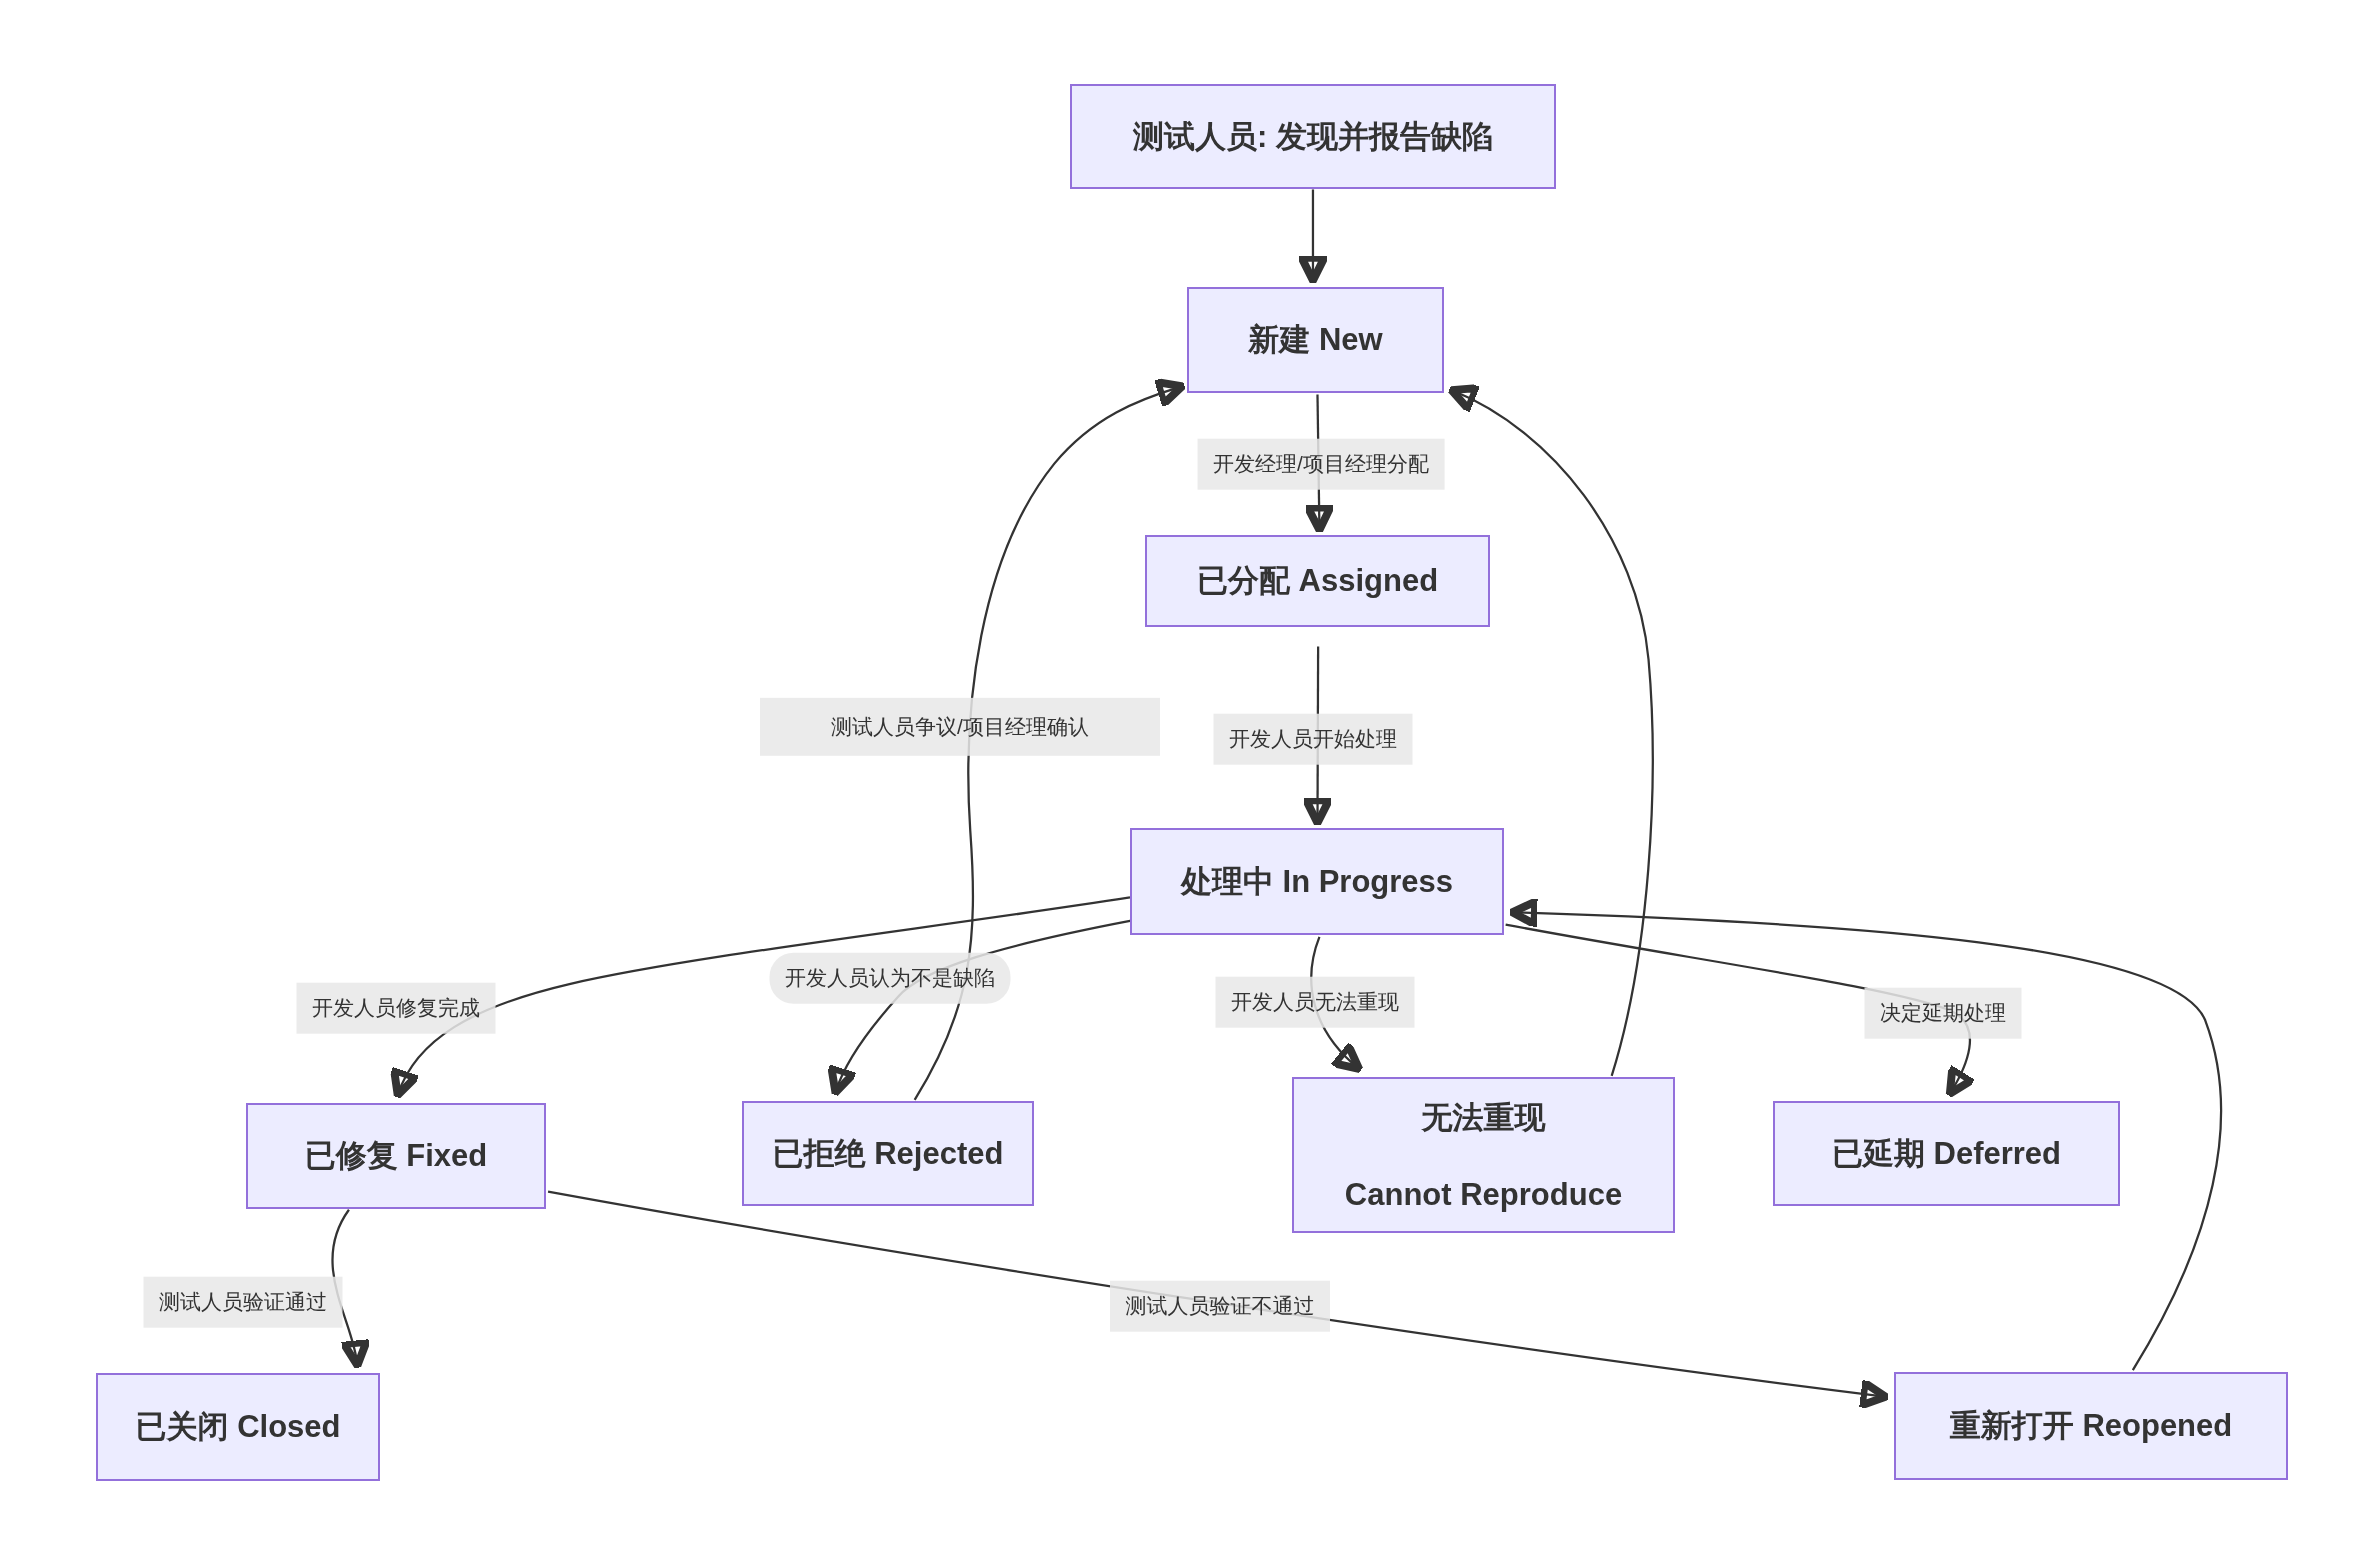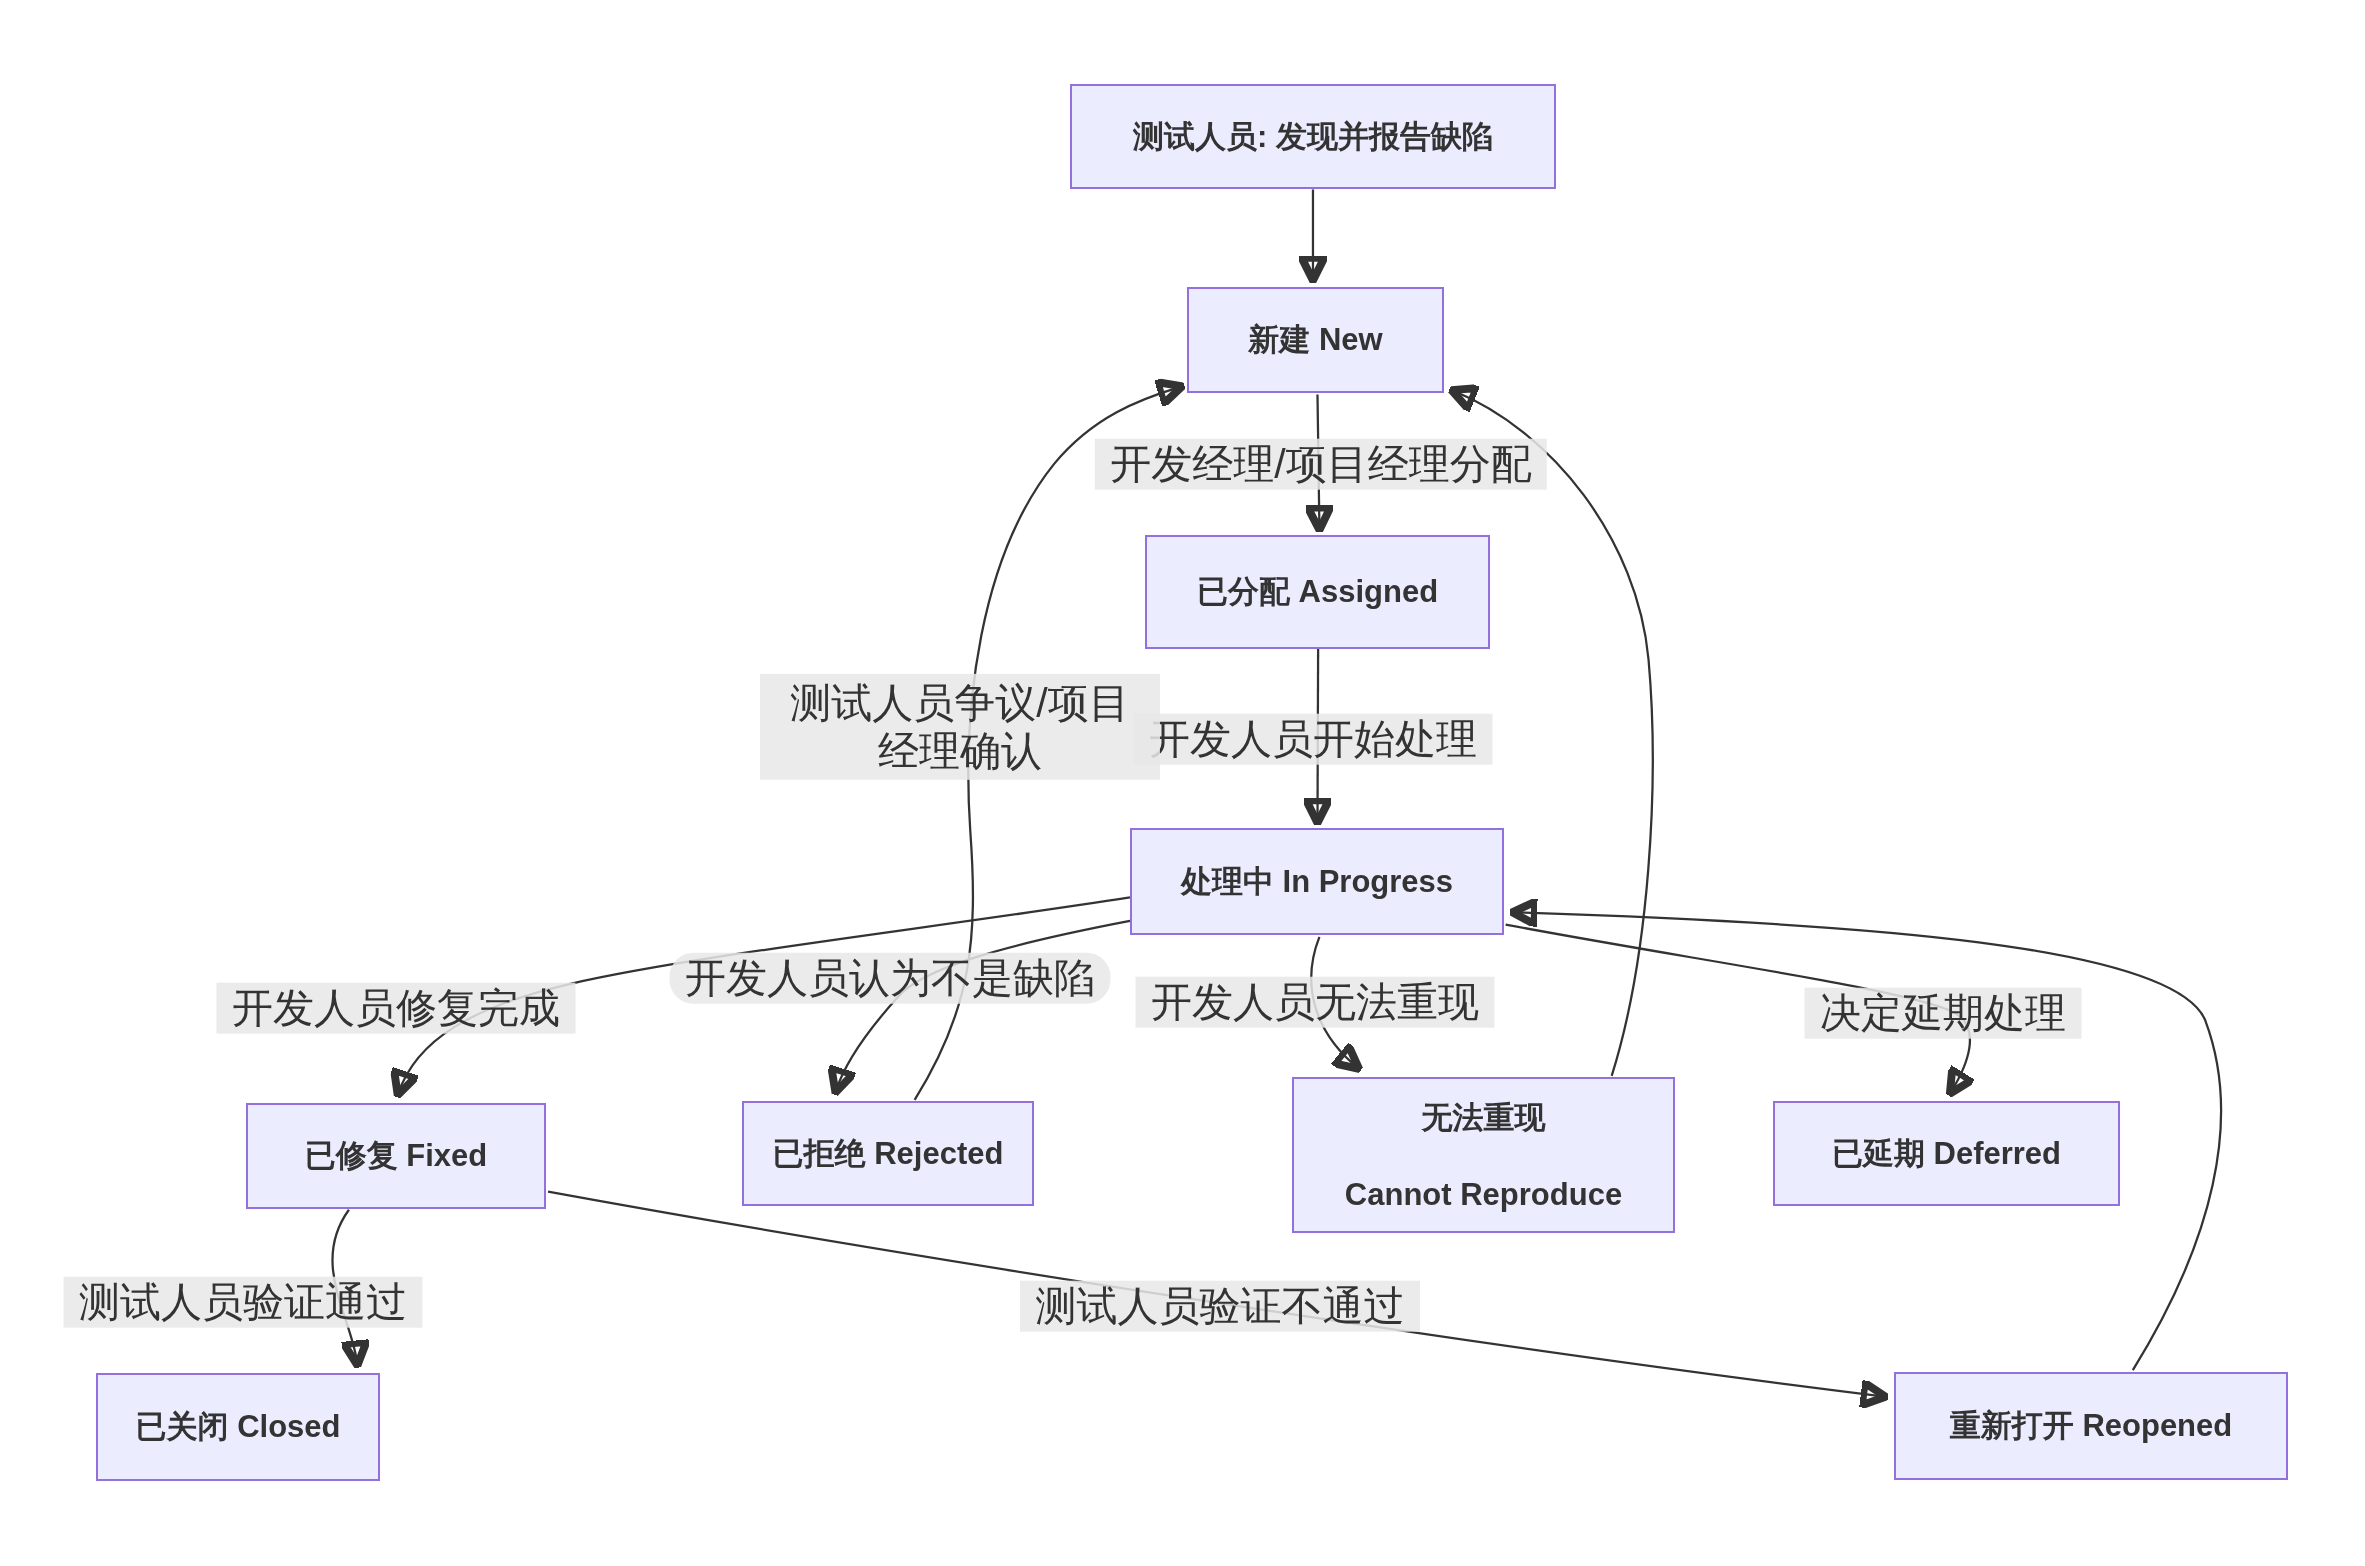--- a/index.html
+++ b/index.html
@@ -41,36 +41,36 @@
     white-space: nowrap;
     z-index: 3;
     font-weight: bold;
   }
   .node .line2 { margin-top: 38px; }
   .edge-label {
     position: absolute;
     transform: translate(-50%, -50%);
     background: rgba(232, 232, 232, 0.86);
     color: #333333;
-    font-size: 41px;
+    font-size: 21px;
     line-height: 48px;
     padding: 1.3px 15.5px;
     text-align: center;
     white-space: nowrap;
     z-index: 2;
   }
   .edge-label.wrap {
     white-space: normal;
     width: 369px;
     padding: 5.2px 15.5px;
   }
   
   #n-reporter        { left: 1070px; top: 84px;  width: 486px; height: 105px; }
   #n-new             { left: 1187px; top: 287px;  width: 257px; height: 106px; }
-  #n-assigned        { left: 1145px; top: 535px;  width: 345px; height: 114px; }
+  #n-assigned        { left: 1145px; top: 535px;  width: 345px; height: 92px; }
   #n-in-progress     { left: 1130px; top: 828px; width: 374px; height: 107px; }
   #n-fixed           { left: 246px;  top: 1103px; width: 300px; height: 106px; }
   #n-rejected        { left: 742px; top: 1101px; width: 292px; height: 105px; }
   #n-cannot          { left: 1292px; top: 1077px; width: 383px; height: 156px; }
   #n-deferred        { left: 1773px; top: 1101px; width: 347px; height: 105px; }
   #n-closed          { left: 96px;  top: 1373px; width: 284px; height: 108px; }
   #n-reopened        { left: 1894px; top: 1372px; width: 394px; height: 108px; }
   
   #l-assign          { left: 1321px; top: 464px;  }
   #l-start           { left: 1313px; top: 739px; }

